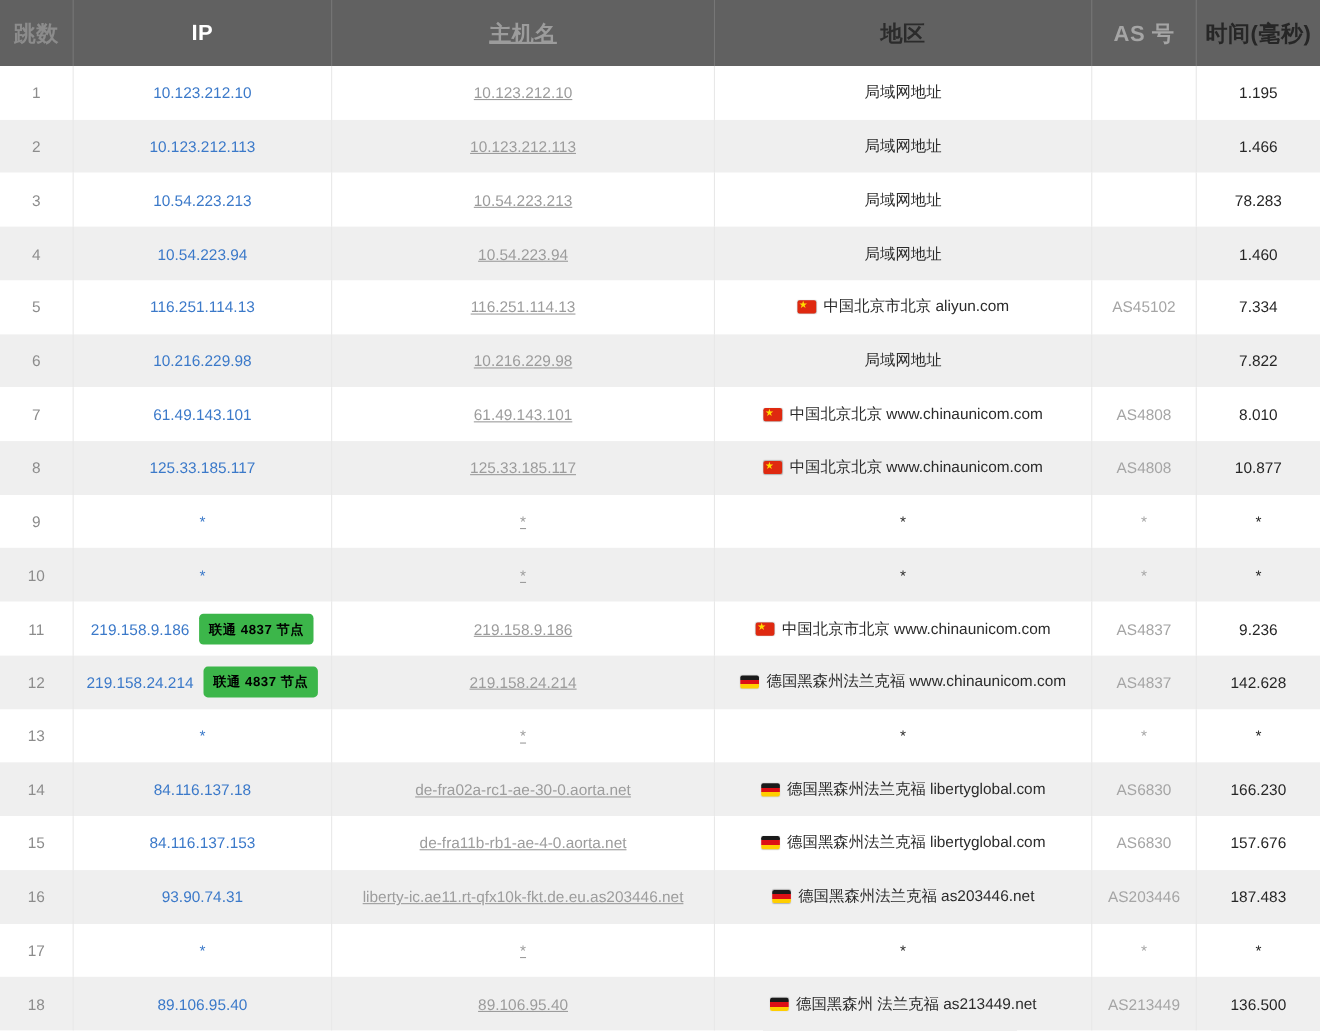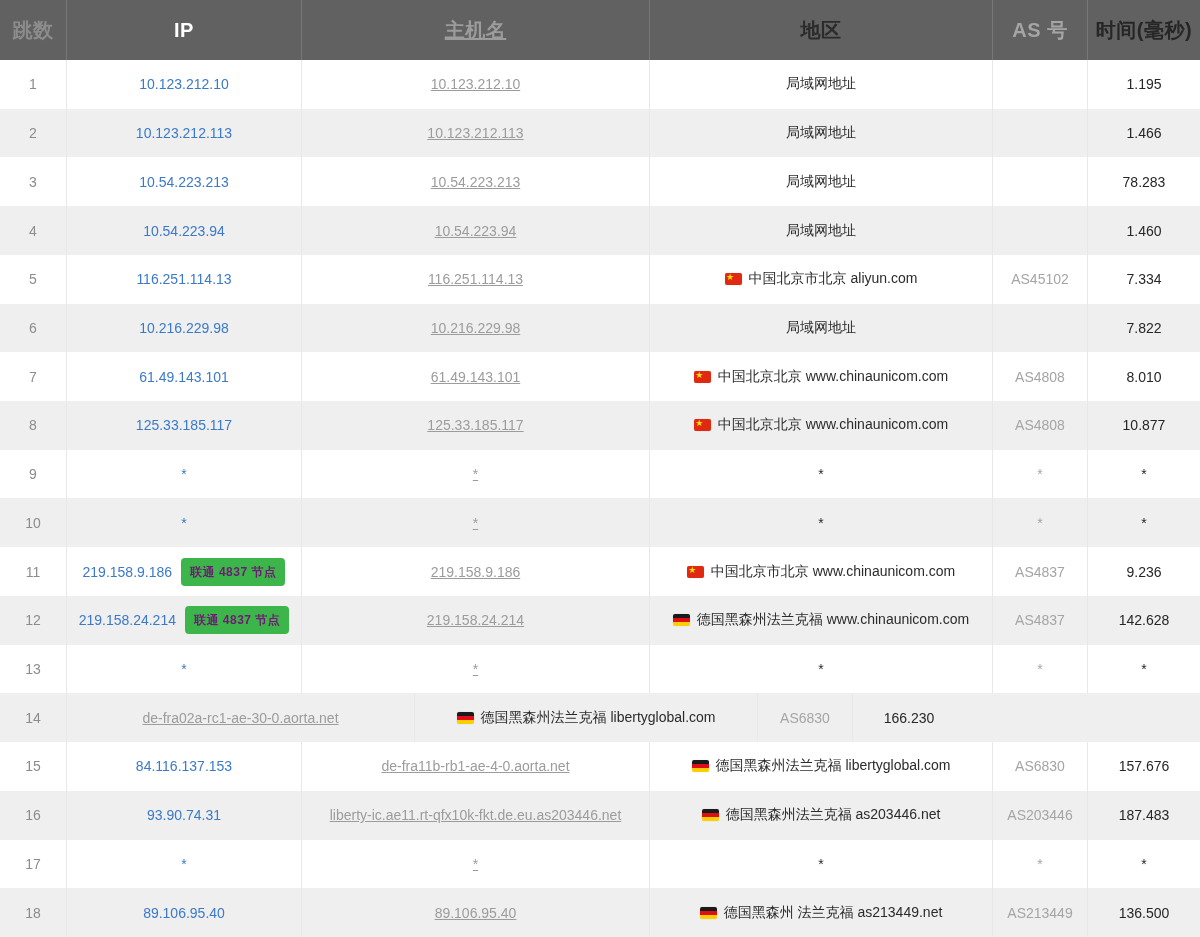--- a/index.html
+++ b/index.html
@@ -60,21 +60,21 @@
   .col-time  { color: #262626; }
   .col-region{ color: #2b2b2b; }
 
   .ip-link {
     color: #3b79c9;
     cursor: pointer;
     text-decoration: none;
   }
   .badge {
     background: #3cb64a;
-    color: #701a75;
+    color: #000000;
     font-size: 12px;
     font-weight: bold;
     padding: 8px 9px;
     border-radius: 4px;
     line-height: 1;
     letter-spacing: .5px;
   }
   .flag {
     position: relative;
     display: inline-block;
@@ -305,20 +305,24 @@
     <div class="cell col-region">
 
       <span>*</span>
     </div>
     <div class="cell col-asn">*</div>
     <div class="cell col-time">*</div>
   </div>
 
   <div class="row">
     <div class="cell col-hop">14</div>
+    <div class="cell col-ip">
+      <span class="ip-link">84.116.137.18</span>
+
+    </div>
     <div class="cell col-host">de-fra02a-rc1-ae-30-0.aorta.net</div>
     <div class="cell col-region">
       <span class="flag flag-de"></span>
       <span>德国黑森州法兰克福 libertyglobal.com</span>
     </div>
     <div class="cell col-asn">AS6830</div>
     <div class="cell col-time">166.230</div>
   </div>
 
   <div class="row">

